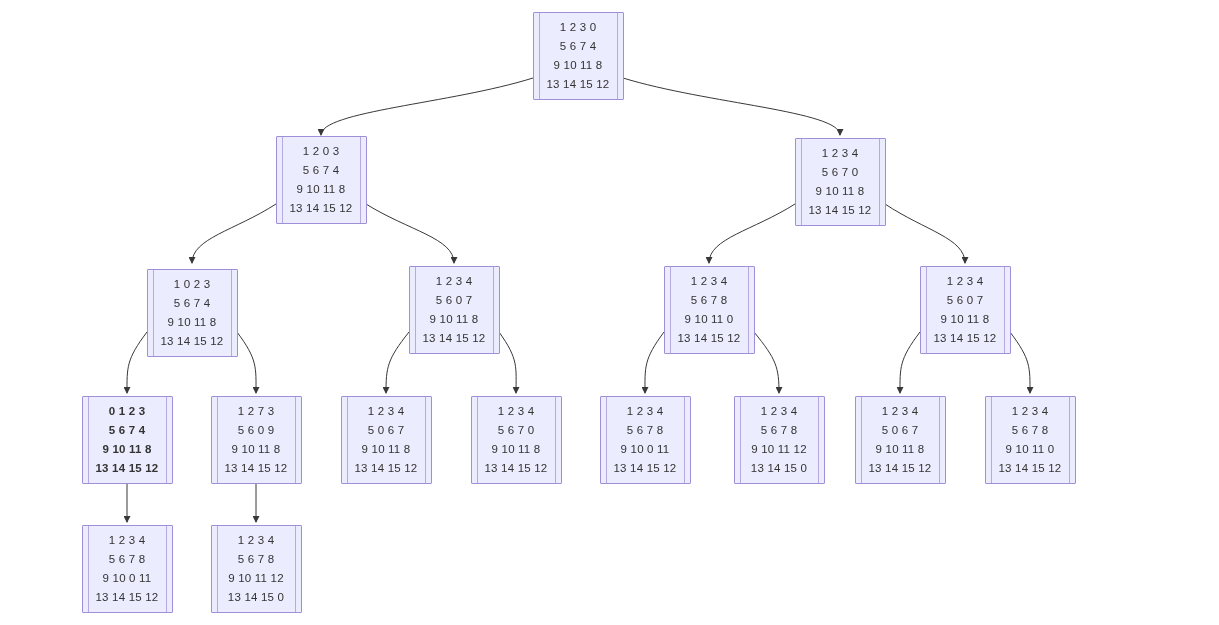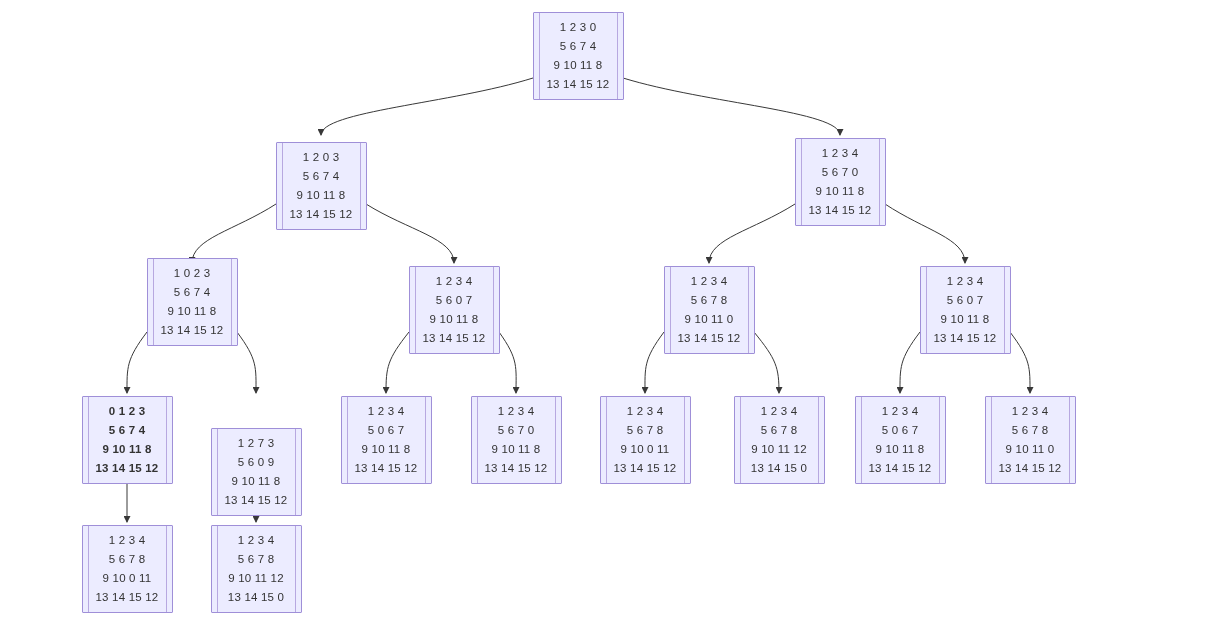--- a/index.html
+++ b/index.html
@@ -80,41 +80,41 @@
 <div class="node" style="left: 532.5px; top: 12px;">
       <div class="band left"></div>
       <div class="band right"></div>
       <div class="rows">
         <div class="row">1 2 3 0</div>
         <div class="row">5 6 7 4</div>
         <div class="row">9 10 11 8</div>
         <div class="row">13 14 15 12</div>
       </div>
     </div>
-    <div class="node" style="left: 275.5px; top: 142px;">
+    <div class="node" style="left: 275.5px; top: 136px;">
       <div class="band left"></div>
       <div class="band right"></div>
       <div class="rows">
         <div class="row">1 2 0 3</div>
         <div class="row">5 6 7 4</div>
         <div class="row">9 10 11 8</div>
         <div class="row">13 14 15 12</div>
       </div>
     </div>
     <div class="node" style="left: 794.5px; top: 138px;">
       <div class="band left"></div>
       <div class="band right"></div>
       <div class="rows">
         <div class="row">1 2 3 4</div>
         <div class="row">5 6 7 0</div>
         <div class="row">9 10 11 8</div>
         <div class="row">13 14 15 12</div>
       </div>
     </div>
-    <div class="node" style="left: 146.5px; top: 258px;">
+    <div class="node" style="left: 146.5px; top: 269px;">
       <div class="band left"></div>
       <div class="band right"></div>
       <div class="rows">
         <div class="row">1 0 2 3</div>
         <div class="row">5 6 7 4</div>
         <div class="row">9 10 11 8</div>
         <div class="row">13 14 15 12</div>
       </div>
     </div>
     <div class="node" style="left: 408.5px; top: 266px;">
@@ -150,21 +150,21 @@
     <div class="node" style="left: 81.5px; top: 396px; font-weight: bold;">
       <div class="band left"></div>
       <div class="band right"></div>
       <div class="rows">
         <div class="row">0 1 2 3</div>
         <div class="row">5 6 7 4</div>
         <div class="row">9 10 11 8</div>
         <div class="row">13 14 15 12</div>
       </div>
     </div>
-    <div class="node" style="left: 210.5px; top: 396px; margin-top: 32px;">
+    <div class="node" style="left: 210.5px; top: 396px;">
       <div class="band left"></div>
       <div class="band right"></div>
       <div class="rows">
         <div class="row">1 2 7 3</div>
         <div class="row">5 6 0 9</div>
         <div class="row">9 10 11 8</div>
         <div class="row">13 14 15 12</div>
       </div>
     </div>
     <div class="node" style="left: 340.5px; top: 396px;">

